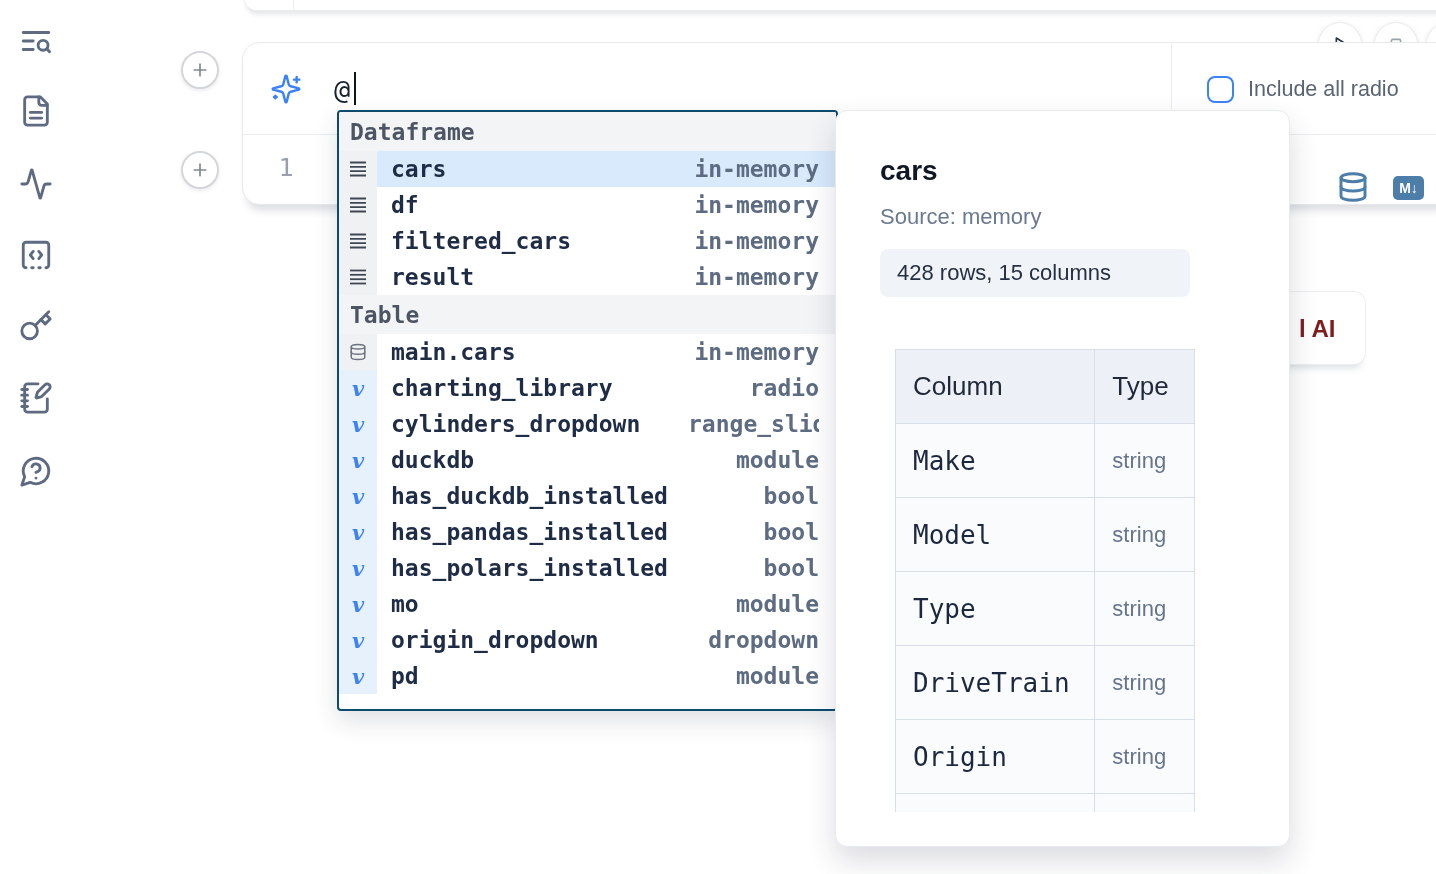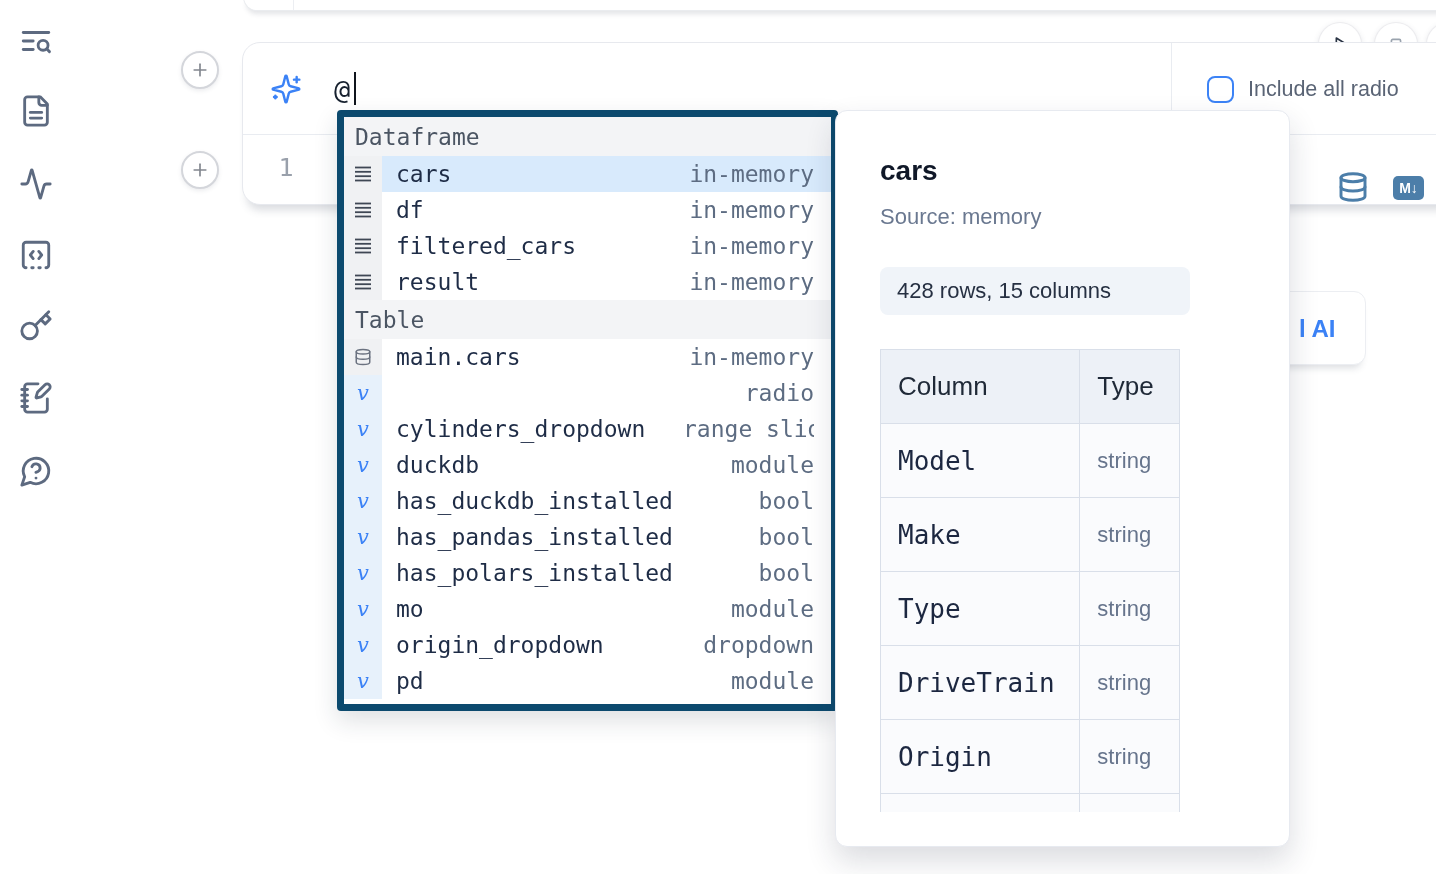--- a/index.html
+++ b/index.html
@@ -47,26 +47,26 @@
   .cell-db-icon { position:absolute; left:1094px; top:128px; width:32px; height:32px; color:#4c7ea9; cursor:pointer; }
   .md-badge { position:absolute; left:1150px; top:133px; width:31px; height:24px; background:#4c7ea9;
     border-radius:5px; color:#fff; font-weight:bold; font-size:14px;
     display:flex; align-items:center; justify-content:center; cursor:pointer; letter-spacing:0px; }
 
   
   .ai-card { position:absolute; left:1238px; top:291px; width:128px; height:74px;
     background:#fff; border:1px solid #eceef2; border-radius:12px; z-index:2;
     box-shadow:0 8px 7px -5px rgba(60,70,90,0.18); cursor:pointer; }
   .ai-card span { position:absolute; left:60px; top:0; height:74px; display:flex; align-items:center;
-    font-weight:bold; font-size:24px; color:#3b82f6; }
+    font-weight:bold; font-size:24px; color:#7f1d1d; }
 
   
   .popup { position:absolute; left:337px; top:110px; width:501px; height:601px; z-index:5;
-    background:#fff; border:7px solid #0c4a6e; border-radius:4px; overflow:hidden;
-    box-shadow:0 10px 24px rgba(30,40,60,0.14); }
+    background:#fff; border:2px solid #0c4a6e; border-radius:4px; overflow:hidden;
+    box-shadow:0 10px 24px rgba(30,40,60,0.14);font-weight:bold; }
   .ac-header { height:39px; background:#f3f4f6; display:flex; align-items:center;
     padding-left:11px; font-family:"DejaVu Sans Mono", monospace; font-size:23px; color:#4b5563; }
   .ac-row { height:36px; display:flex; align-items:stretch; cursor:pointer; }
   .ac-gutter { width:38px; flex:0 0 38px; display:flex; align-items:center; justify-content:center; }
   .gutter-gray { background:#f0f1f3; }
   .gutter-blue { background:#e7f1fb; }
   .ac-content { flex:1; display:flex; align-items:center; padding:0 17px 0 14px; min-width:0; }
   .ac-row.selected .ac-content { background:#d8eafc; }
   .ac-name { font-family:"DejaVu Sans Mono", monospace; font-size:23px; color:#1e2c46; white-space:nowrap; }
   .ac-spacer { flex:1; }
@@ -75,25 +75,25 @@
   .df-icon { width:18px; height:16px; color:#3f4754; }
   .tbl-icon { width:18px; height:18px; color:#6b7280; }
   .var-glyph { font-family:"DejaVu Serif", serif; font-style:italic; font-size:21px; color:#3b82f6; }
 
   
   .panel { position:absolute; left:835px; top:110px; width:455px; height:737px; z-index:6;
     background:#fff; border:1px solid #e7eaf0; border-radius:12px; overflow:hidden;
     box-shadow:0 14px 30px rgba(30,40,60,0.16); }
   .pv-title { position:absolute; left:44px; top:44px; font-size:28px; font-weight:bold; color:#101828; }
   .pv-source { position:absolute; left:44px; top:93px; font-size:22px; color:#6a7890; }
-  .pv-pill { position:absolute; left:44px; top:156px; width:310px; height:48px; background:#f0f4f9;
+  .pv-pill { position:absolute; left:44px; top:138px; width:310px; height:48px; background:#f0f4f9;
     border-radius:8px; display:flex; align-items:center; padding-left:17px;
     font-size:22px; color:#263042; }
   .pv-tablewrap { position:absolute; left:44px; top:238px; width:368px; height:463px; overflow:hidden; }
-  table.pv { border-collapse:collapse; width:300px; }
+  table.pv { border-collapse:collapse; width:300px;margin-left:15px; }
   table.pv th, table.pv td { border:1px solid #d9dfe9; height:74px; padding:0 0 0 17px;
     text-align:left; vertical-align:middle; }
   table.pv th { background:#edf1f7; font-size:26px; font-weight:normal; color:#1f2937; }
   table.pv td.colname { background:#fafbfd; font-family:"DejaVu Sans Mono", monospace;
     font-size:26px; color:#1c2740; width:233px; }
   table.pv td.coltype { background:#fafbfd; font-size:22px; color:#66748c; }
   th.c1 { width:233px; } th.c2 { width:134px; }
 </style>
 </head>
 <body>
@@ -293,20 +293,21 @@
         <span class="ac-type">in-memory</span>
       </div>
   </div>
 
 
   <div class="ac-row">
     <div class="ac-gutter gutter-blue">
         <span class="var-glyph">v</span>
       </div>
     <div class="ac-content">
+        <span class="ac-name">charting_library</span>
         <span class="ac-spacer"></span>
         <span class="ac-type">radio</span>
       </div>
   </div>
   <div class="ac-row">
     <div class="ac-gutter gutter-blue">
         <span class="var-glyph">v</span>
       </div>
     <div class="ac-content">
         <span class="ac-name">cylinders_dropdown</span>
@@ -391,28 +392,28 @@
   <div class="pv-source">Source: memory</div>
   <div class="pv-pill">428 rows, 15 columns</div>
   <div class="pv-tablewrap">
     <table class="pv">
       <tbody>
           <tr>
         <th class="c1">Column</th>
         <th class="c2">Type</th>
       </tr>
       <tr>
+        <td class="colname">Make</td>
+        <td class="coltype">string</td>
+      </tr>
+      <tr>
         <td class="colname">Model</td>
         <td class="coltype">string</td>
       </tr>
       <tr>
-        <td class="colname">Make</td>
-        <td class="coltype">string</td>
-      </tr>
-      <tr>
         <td class="colname">Type</td>
         <td class="coltype">string</td>
       </tr>
       <tr>
         <td class="colname">DriveTrain</td>
         <td class="coltype">string</td>
       </tr>
       <tr>
         <td class="colname">Origin</td>
         <td class="coltype">string</td>

